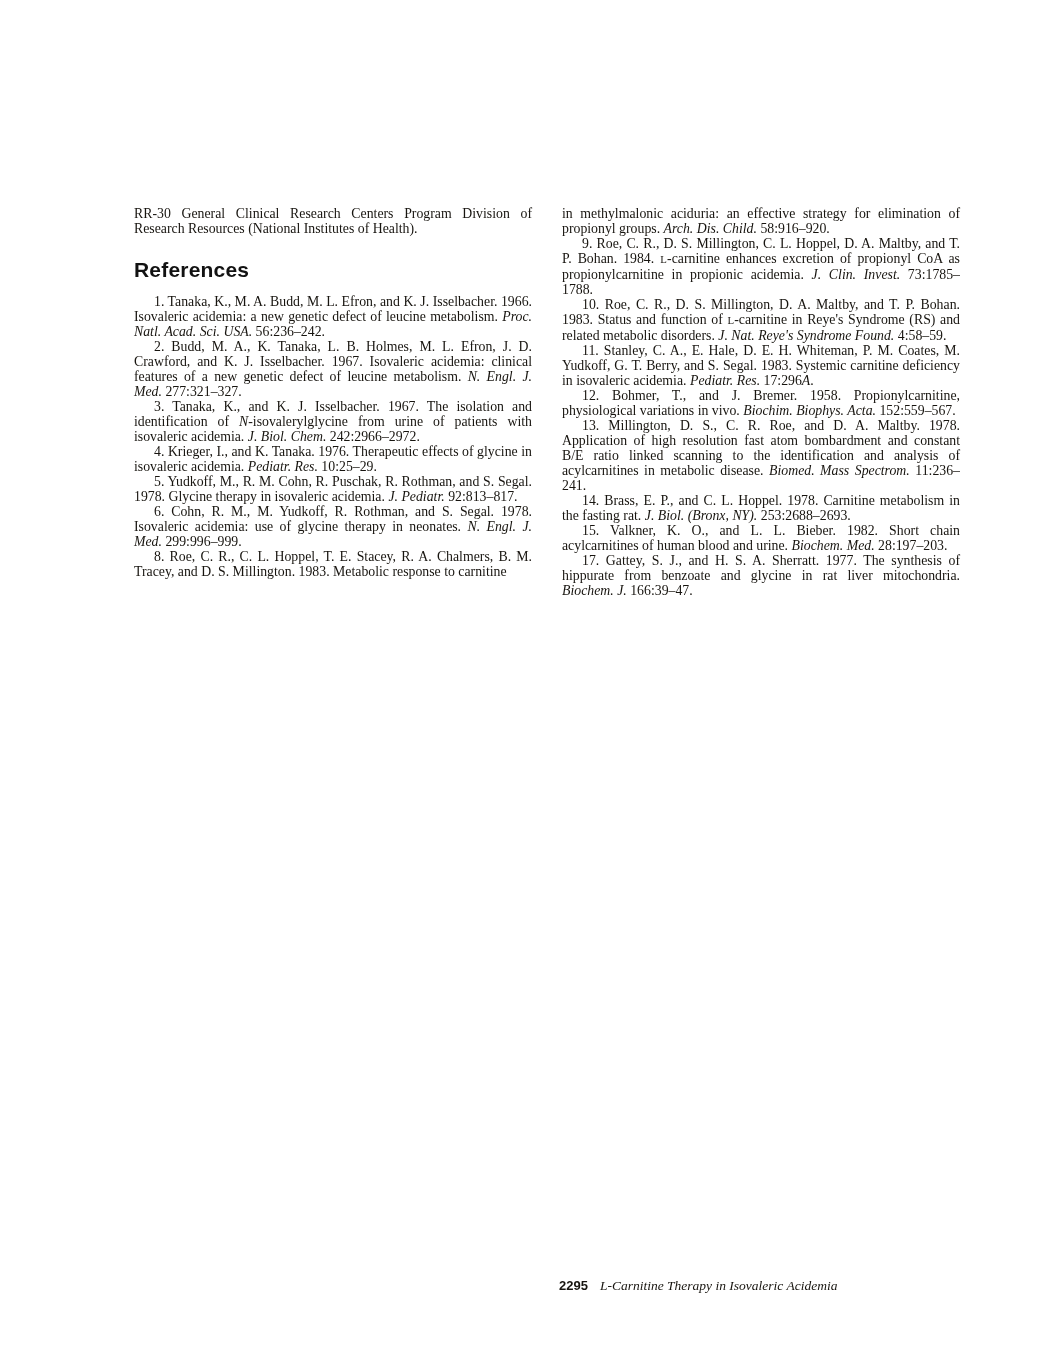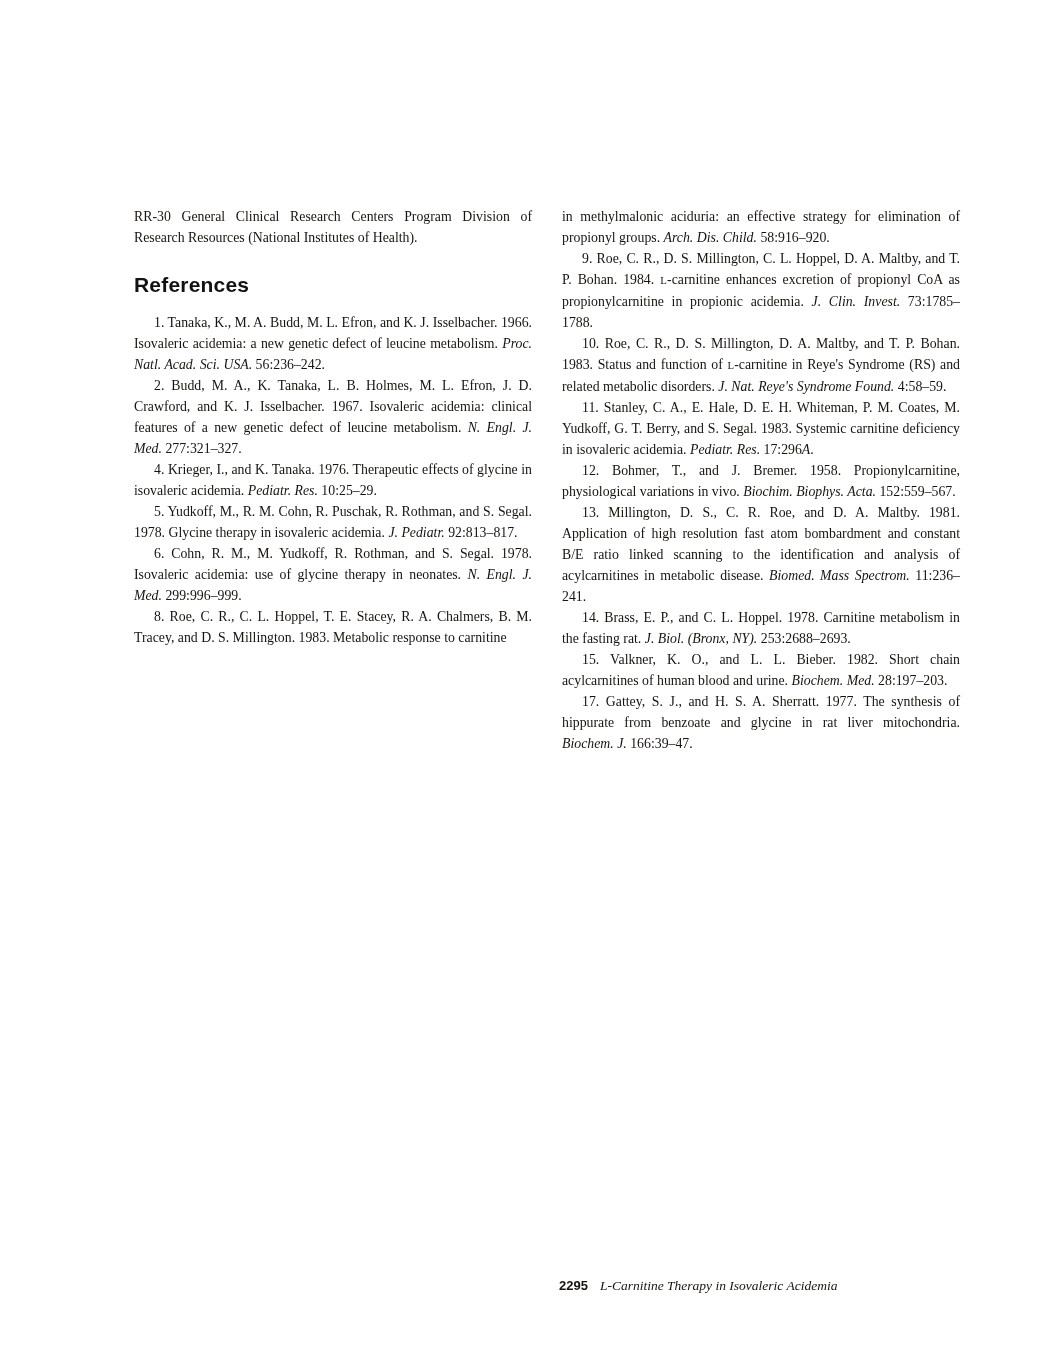--- a/index.html
+++ b/index.html
@@ -17,21 +17,21 @@
     position: absolute;
     left: 134px;
     top: 206px;
     width: 826px;
     display: flex;
     gap: 30px;
   }
   .col {
     width: 398px;
     font-size: 13.8px;
-    line-height: 21px;
+    line-height: 15px;
     text-align: justify;
   }
   p.ref { margin: 0; }
   p.indent { text-indent: 20px; }
   .it { font-style: italic; }
   .sc { font-size: 0.78em; letter-spacing: 0.3px; }
   h2.refs-heading {
     font-family: "Liberation Sans", sans-serif;
     font-size: 21px;
     font-weight: bold;
@@ -56,34 +56,35 @@
 <div class="page">
   <div class="content">
     <div class="col">
       <div id="ack-container">
           <p class="ref"><span>RR-30 General Clinical Research Centers Program Division of Research Resources (National Institutes of Health).</span></p>
         </div>
       <h2 class="refs-heading">References</h2>
       <div id="left-refs">
           <p class="ref indent"><span>1. Tanaka, K., M. A. Budd, M. L. Efron, and K. J. Isselbacher. 1966. Isovaleric acidemia: a new genetic defect of leucine metabolism. </span><span class="it">Proc. Natl. Acad. Sci. USA.</span><span> 56:236–242.</span></p>
           <p class="ref indent"><span>2. Budd, M. A., K. Tanaka, L. B. Holmes, M. L. Efron, J. D. Crawford, and K. J. Isselbacher. 1967. Isovaleric acidemia: clinical features of a new genetic defect of leucine metabolism. </span><span class="it">N. Engl. J. Med.</span><span> 277:321–327.</span></p>
+          <p class="ref indent"><span>3. Tanaka, K., and K. J. Isselbacher. 1967. The isolation and identification of </span><span class="it">N</span><span>-isovalerylglycine from urine of patients with isovaleric acidemia. </span><span class="it">J. Biol. Chem.</span><span> 242:2966–2972.</span></p>
           <p class="ref indent"><span>4. Krieger, I., and K. Tanaka. 1976. Therapeutic effects of glycine in isovaleric acidemia. </span><span class="it">Pediatr. Res.</span><span> 10:25–29.</span></p>
           <p class="ref indent"><span>5. Yudkoff, M., R. M. Cohn, R. Puschak, R. Rothman, and S. Segal. 1978. Glycine therapy in isovaleric acidemia. </span><span class="it">J. Pediatr.</span><span> 92:813–817.</span></p>
           <p class="ref indent"><span>6. Cohn, R. M., M. Yudkoff, R. Rothman, and S. Segal. 1978. Isovaleric acidemia: use of glycine therapy in neonates. </span><span class="it">N. Engl. J. Med.</span><span> 299:996–999.</span></p>
           <p class="ref indent"><span>8. Roe, C. R., C. L. Hoppel, T. E. Stacey, R. A. Chalmers, B. M. Tracey, and D. S. Millington. 1983. Metabolic response to carnitine</span></p>
         </div>
     </div>
     <div class="col">
       <div id="right-refs">
           <p class="ref"><span>in methylmalonic aciduria: an effective strategy for elimination of propionyl groups. </span><span class="it">Arch. Dis. Child.</span><span> 58:916–920.</span></p>
           <p class="ref indent"><span>9. Roe, C. R., D. S. Millington, C. L. Hoppel, D. A. Maltby, and T. P. Bohan. 1984. </span><span class="sc">L</span><span>-carnitine enhances excretion of propionyl CoA as propionylcarnitine in propionic acidemia. </span><span class="it">J. Clin. Invest.</span><span> 73:1785–1788.</span></p>
           <p class="ref indent"><span>10. Roe, C. R., D. S. Millington, D. A. Maltby, and T. P. Bohan. 1983. Status and function of </span><span class="sc">L</span><span>-carnitine in Reye's Syndrome (RS) and related metabolic disorders. </span><span class="it">J. Nat. Reye's Syndrome Found.</span><span> 4:58–59.</span></p>
           <p class="ref indent"><span>11. Stanley, C. A., E. Hale, D. E. H. Whiteman, P. M. Coates, M. Yudkoff, G. T. Berry, and S. Segal. 1983. Systemic carnitine deficiency in isovaleric acidemia. </span><span class="it">Pediatr. Res.</span><span> 17:296</span><span class="it">A</span><span>.</span></p>
           <p class="ref indent"><span>12. Bohmer, T., and J. Bremer. 1958. Propionylcarnitine, physiological variations in vivo. </span><span class="it">Biochim. Biophys. Acta.</span><span> 152:559–567.</span></p>
-          <p class="ref indent"><span>13. Millington, D. S., C. R. Roe, and D. A. Maltby. 1981. Application of high resolution fast atom bombardment and constant B/E ratio linked scanning to the identification and analysis of acylcarnitines in metabolic disease. </span><span class="it">Biomed. Mass Spectrom.</span><span> 11:236–241.</span></p>
+          <p class="ref indent"><span>13. Millington, D. S., C. R. Roe, and D. A. Maltby. 1978. Application of high resolution fast atom bombardment and constant B/E ratio linked scanning to the identification and analysis of acylcarnitines in metabolic disease. </span><span class="it">Biomed. Mass Spectrom.</span><span> 11:236–241.</span></p>
           <p class="ref indent"><span>14. Brass, E. P., and C. L. Hoppel. 1978. Carnitine metabolism in the fasting rat. </span><span class="it">J. Biol. (Bronx, NY).</span><span> 253:2688–2693.</span></p>
           <p class="ref indent"><span>15. Valkner, K. O., and L. L. Bieber. 1982. Short chain acylcarnitines of human blood and urine. </span><span class="it">Biochem. Med.</span><span> 28:197–203.</span></p>
           <p class="ref indent"><span>17. Gattey, S. J., and H. S. A. Sherratt. 1977. The synthesis of hippurate from benzoate and glycine in rat liver mitochondria. </span><span class="it">Biochem. J.</span><span> 166:39–47.</span></p>
         </div>
     </div>
   </div>
   <div class="footer">
     <span class="pn">2295</span><span class="rt">L-Carnitine Therapy in Isovaleric Acidemia</span>
   </div>
 </div>

